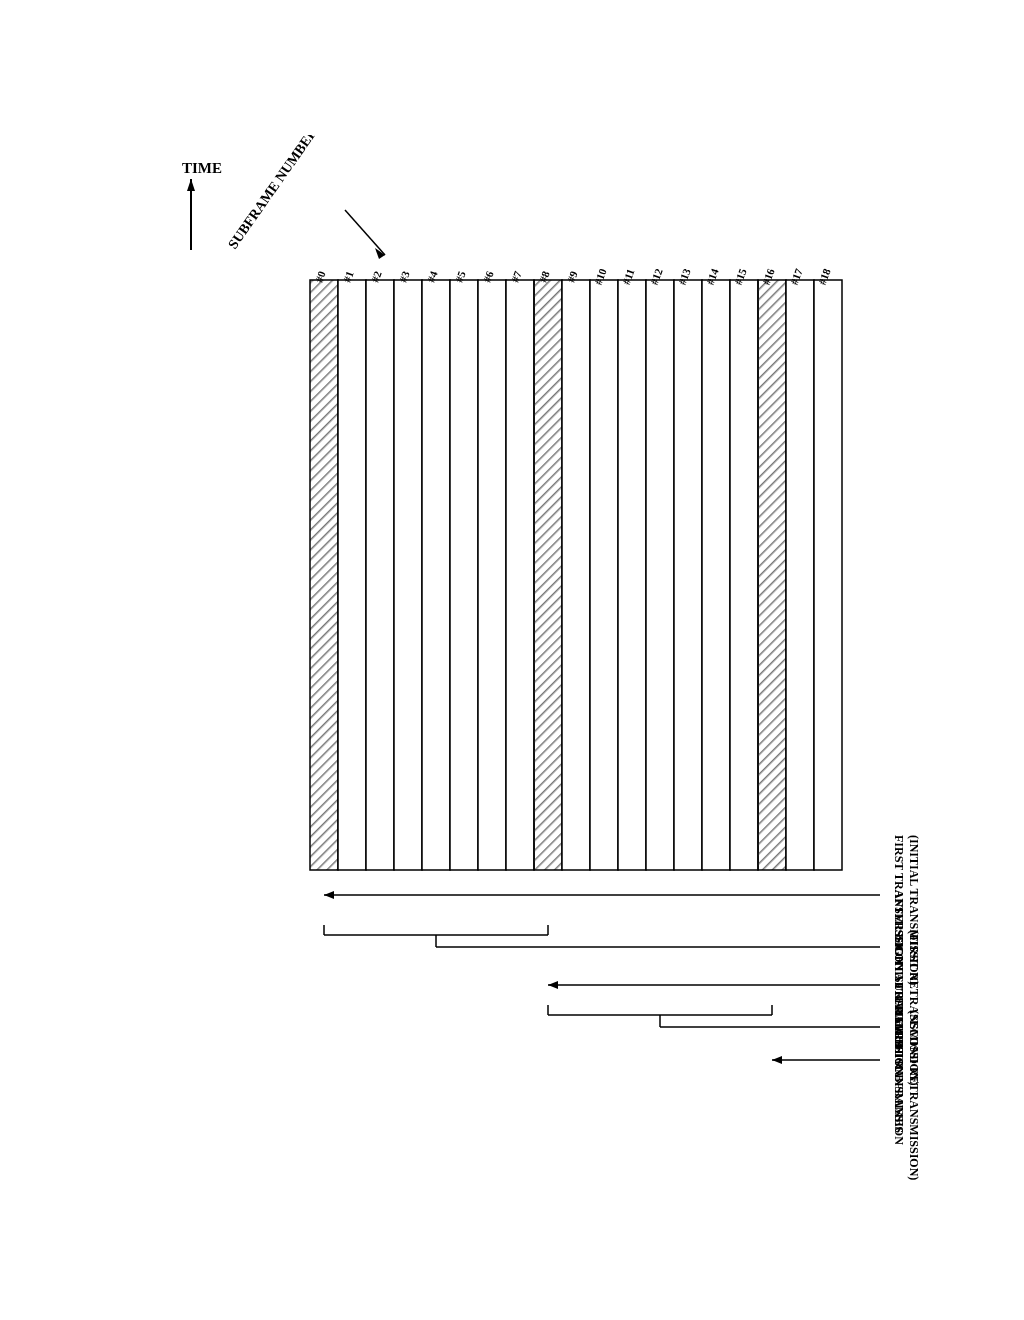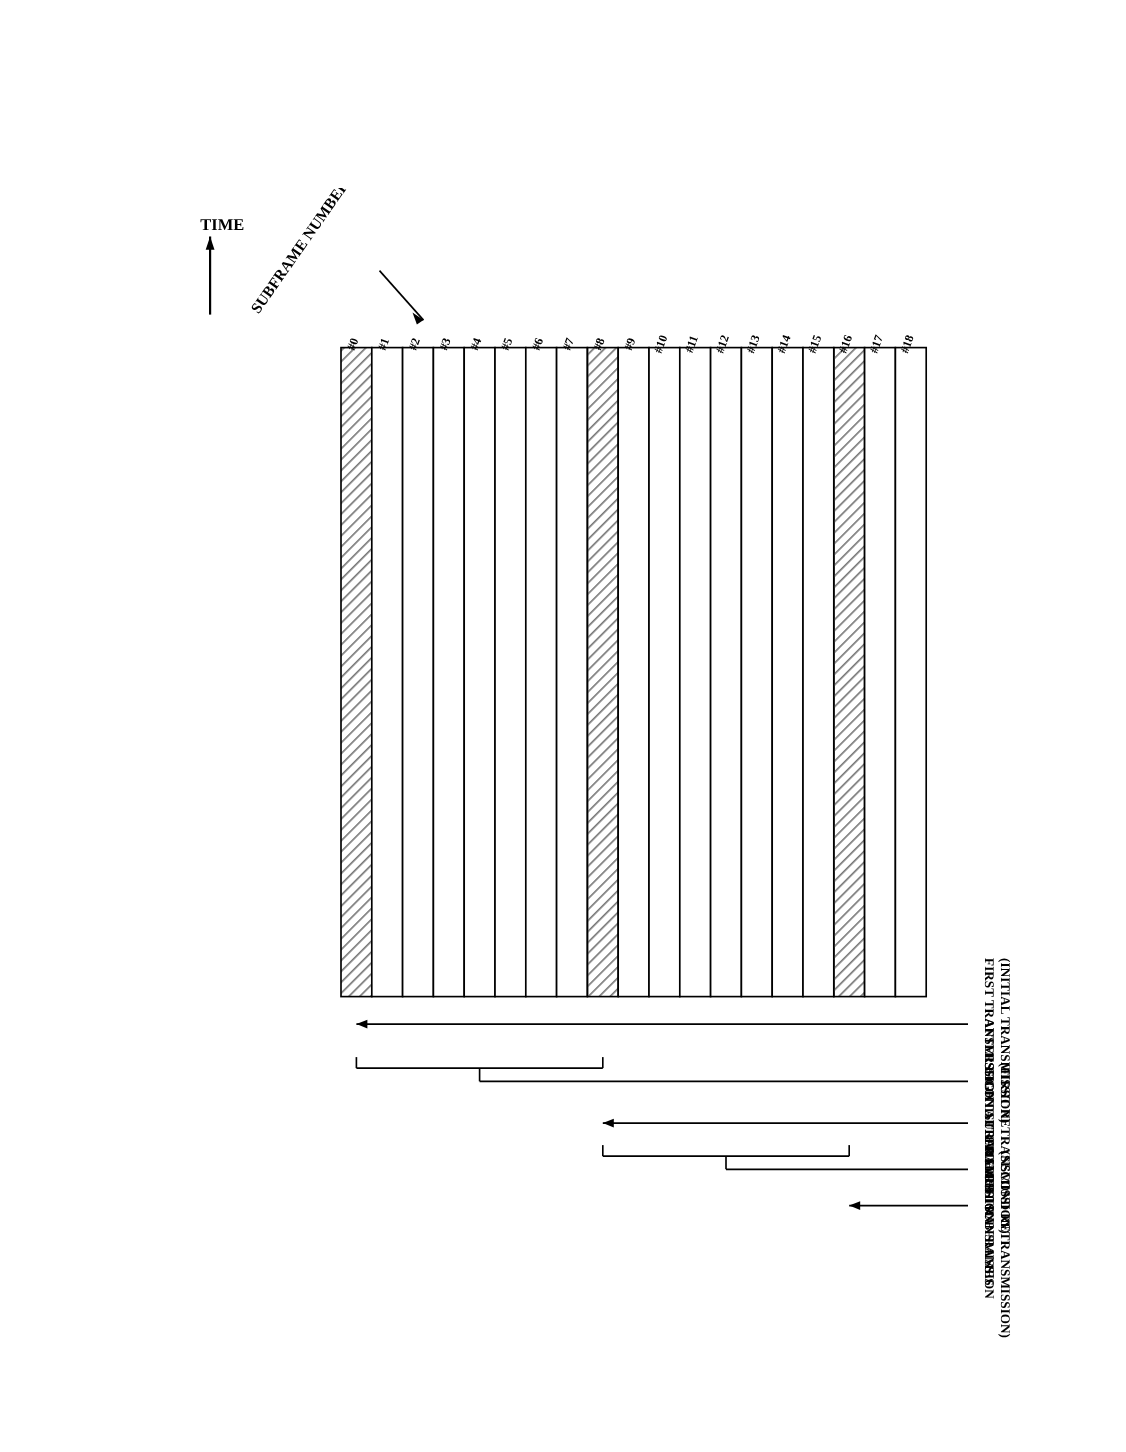--- a/index.html
+++ b/index.html
@@ -10,21 +10,20 @@
       height: 1320px;
       overflow: hidden;
       position: relative;
     }
 
     #page {
       width: 1024px;
       height: 1207px;
       position: relative;
       background: #fff;
-      margin-top: 36px;
     }
 
     
     .header {
       position: absolute;
       top: 60px;
       left: 0;
       right: 0;
       display: flex;
       justify-content: space-between;

